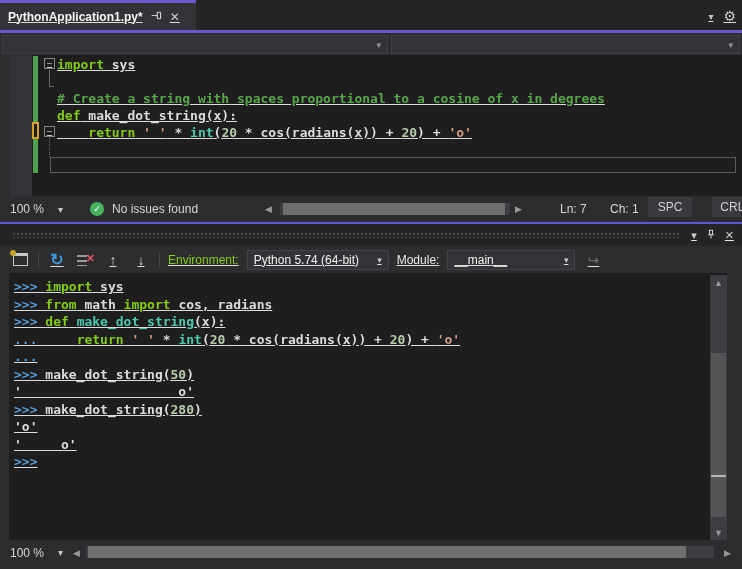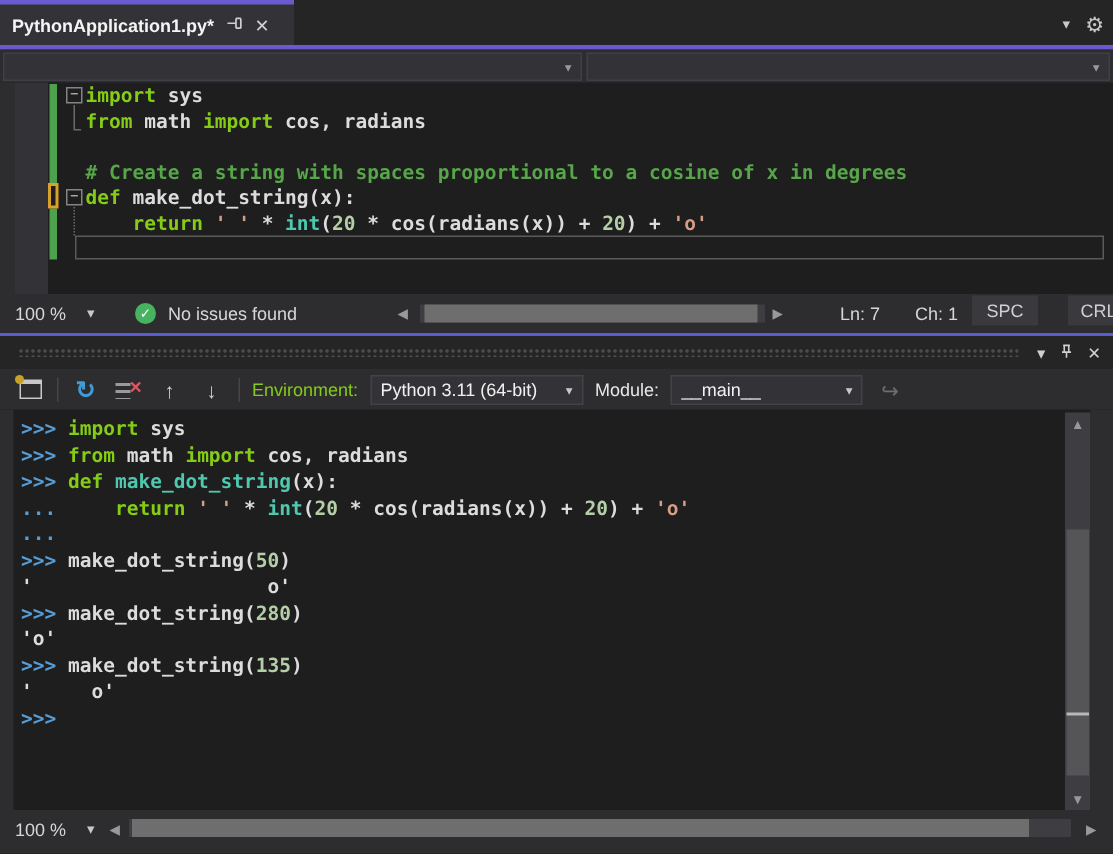--- a/index.html
+++ b/index.html
@@ -1,19 +1,19 @@
 <!DOCTYPE html>
 <html><head>
 <meta charset="utf-8">
 <style>
   * { margin:0; padding:0; box-sizing:border-box; }
   body { background:#1a1a1a; font-family:"Liberation Sans", sans-serif; }
   .window { position:relative; width:742px; height:569px; background:#2d2d30; overflow:hidden;
             font-family:"Liberation Sans", sans-serif; color:#dcdcdc; }
-  .abs { position:absolute; }
+  .abs { position:absolute;text-decoration:underline; }
 
   
   .tabstrip { left:0; top:0; width:742px; height:30px; background:#252526; }
   .tab { left:0; top:0; width:196px; height:30px; background:#333337; border-top:3px solid #6a5acf;
          display:flex; align-items:center; padding:0 8px; gap:7px; }
   .tab-title { font-size:12px; font-weight:bold; color:#f5f5f5; white-space:nowrap; }
   .tab-icon { color:#cfcfcf; font-size:12px; line-height:12px; cursor:default; }
   .docwell-icons { right:6px; top:3px; height:26px; display:flex; align-items:center; gap:10px; }
   .chev { color:#c8c8c8; font-size:10px; }
   .gear { color:#c8c8c8; font-size:14px; }
@@ -132,21 +132,20 @@
   <div class="abs changebar-orange"></div>
 
   <div class="abs foldbox" style="left:44px; top:58px;">−</div>
   <div class="abs foldline" style="left:49px; top:70px; height:16px;"></div>
   <div class="abs" style="left:49px; top:86px; width:5px; height:1px; background:#6a6a6a;"></div>
   <div class="abs foldbox" style="left:44px; top:126px;">−</div>
   <div class="abs folddotted" style="left:49px; top:138px; height:19px;"></div>
 
   <div class="abs" style="left:57px; top:56px;" id="editor-code">
       <div class="code-line"><span class="tk-kw">import</span><span class="tk-txt"> sys</span></div>
-      <div class="code-line"><span class="tk-kw">from</span><span class="tk-txt"> math </span><span class="tk-kw">import</span><span class="tk-txt"> cos, radians</span></div>
       <div class="code-line"></div>
       <div class="code-line"><span class="tk-com"># Create a string with spaces proportional to a cosine of x in degrees</span></div>
       <div class="code-line"><span class="tk-kw">def</span><span class="tk-txt"> make_dot_string(x):</span></div>
       <div class="code-line"><span class="tk-txt">    </span><span class="tk-kw">return</span><span class="tk-str"> ' '</span><span class="tk-txt"> * </span><span class="tk-fn">int</span><span class="tk-txt">(</span><span class="tk-num">20</span><span class="tk-txt"> * cos(radians(x)) + </span><span class="tk-num">20</span><span class="tk-txt">) + </span><span class="tk-str">'o'</span></div>
       <div class="code-line"></div>
     </div>
   <div class="abs caretline"></div>
 
   <div class="abs edstatus">
     <div class="item" style="left:10px;">
@@ -196,21 +195,21 @@
       <span class="clearicon">
           <span class="lines"></span>
           <span class="x">✕</span>
         </span>
     </span>
     <span class="tbtn" style="color:#d0d0d0;">↑</span>
     <span class="tbtn" style="color:#d0d0d0;">↓</span>
     <span class="tsep"></span>
     <span style="color:#84cc16;">Environment:</span>
     <span class="combo" style="width:142px;">
-      <span>Python 3.11 (64-bit)</span>
+      <span>Python 5.74 (64-bit)</span>
       <span class="chev">▾</span>
     </span>
     <span style="color:#e8e8e8;">Module:</span>
     <span class="combo" style="width:128px;">
       <span>__main__</span>
       <span class="chev">▾</span>
     </span>
     <span class="tbtn" style="color:#6e6e6e;">↪</span>
   </div>
 
@@ -219,21 +218,20 @@
   <div class="abs repl-code" id="repl-code">
       <div class="code-line"><span class="tk-prompt">&gt;&gt;&gt; </span><span class="tk-kw">import</span><span class="tk-txt"> sys</span></div>
       <div class="code-line"><span class="tk-prompt">&gt;&gt;&gt; </span><span class="tk-kw">from</span><span class="tk-txt"> math </span><span class="tk-kw">import</span><span class="tk-txt"> cos, radians</span></div>
       <div class="code-line"><span class="tk-prompt">&gt;&gt;&gt; </span><span class="tk-kw">def</span><span class="tk-txt"> </span><span class="tk-fn">make_dot_string</span><span class="tk-txt">(x):</span></div>
       <div class="code-line"><span class="tk-prompt">... </span><span class="tk-txt">    </span><span class="tk-kw">return</span><span class="tk-str"> ' '</span><span class="tk-txt"> * </span><span class="tk-fn">int</span><span class="tk-txt">(</span><span class="tk-num">20</span><span class="tk-txt"> * cos(radians(x)) + </span><span class="tk-num">20</span><span class="tk-txt">) + </span><span class="tk-str">'o'</span></div>
       <div class="code-line"><span class="tk-prompt">...</span></div>
       <div class="code-line"><span class="tk-prompt">&gt;&gt;&gt; </span><span class="tk-txt">make_dot_string(</span><span class="tk-num">50</span><span class="tk-txt">)</span></div>
       <div class="code-line"><span class="tk-txt">'                    o'</span></div>
       <div class="code-line"><span class="tk-prompt">&gt;&gt;&gt; </span><span class="tk-txt">make_dot_string(</span><span class="tk-num">280</span><span class="tk-txt">)</span></div>
       <div class="code-line"><span class="tk-txt">'o'</span></div>
-      <div class="code-line"><span class="tk-prompt">&gt;&gt;&gt; </span><span class="tk-txt">make_dot_string(</span><span class="tk-num">135</span><span class="tk-txt">)</span></div>
       <div class="code-line"><span class="tk-txt">'     o'</span></div>
       <div class="code-line"><span class="tk-prompt">&gt;&gt;&gt;</span></div>
     </div>
 
   <div class="abs vsb">
     <span class="sb-arrow" style="top:3px;">▲</span>
     <div class="vsb-thumb"></div>
     <div class="vsb-mark"></div>
     <span class="sb-arrow" style="top:253px;">▼</span>
   </div>

